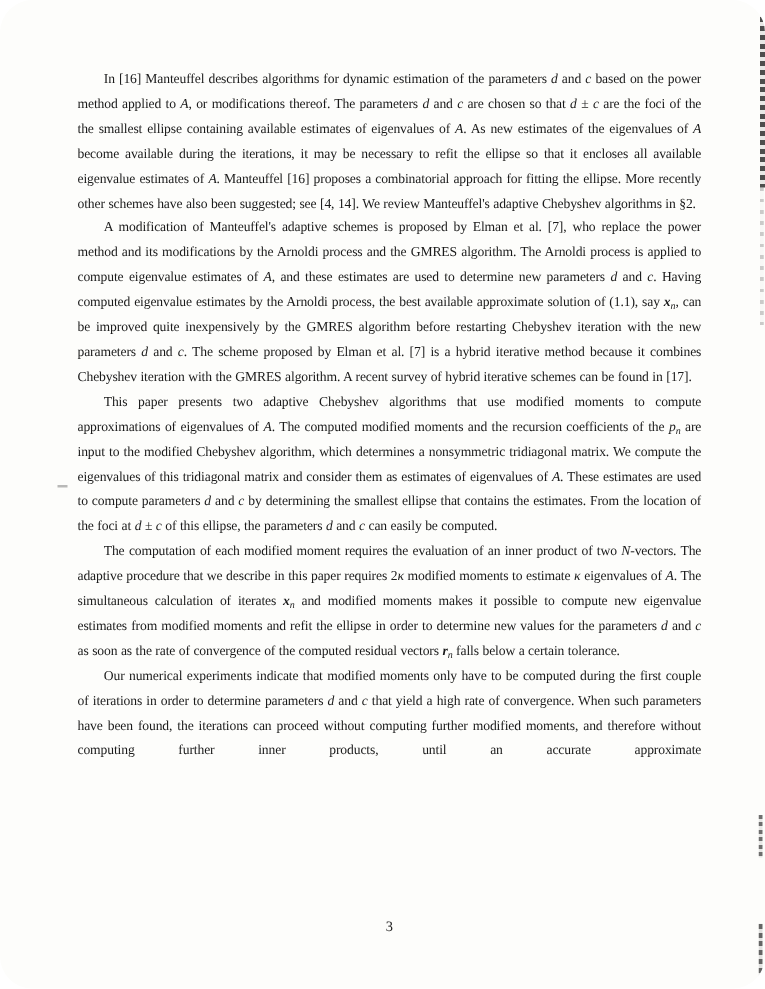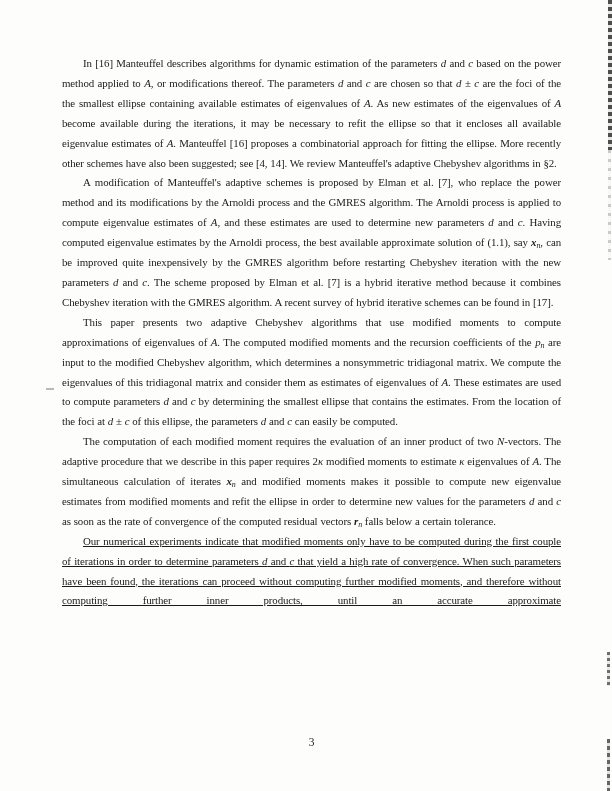--- a/index.html
+++ b/index.html
@@ -8,20 +8,21 @@
     background: #ffffff;
   }
   .page {
     position: relative;
     width: 612px;
     height: 791px;
     background: #fdfdfb;
     overflow: hidden;
     font-family: "Liberation Serif", "DejaVu Serif", serif;
     color: #1a1a1a;
+    border-radius: 26px;
   }
   .text-block {
     position: absolute;
     left: 62px;
     top: 54px;
     width: 499px;
     height: 672px;
     overflow: hidden;
   }
   .para {
@@ -34,21 +35,21 @@
     letter-spacing: -0.1px;
     word-spacing: 0.02em;
   }
   .para i { font-style: italic; }
   .para sub {
     font-size: 8px;
     vertical-align: -2px;
     line-height: 0;
   }
   
-  .para.continues { text-align-last: justify; text-decoration: underline; }
+  .para.continues { text-align-last: justify; }
   .page-number {
     position: absolute;
     left: 62px;
     top: 736px;
     width: 499px;
     text-align: center;
     font-size: 11.5px;
     color: #222222;
   }
   

